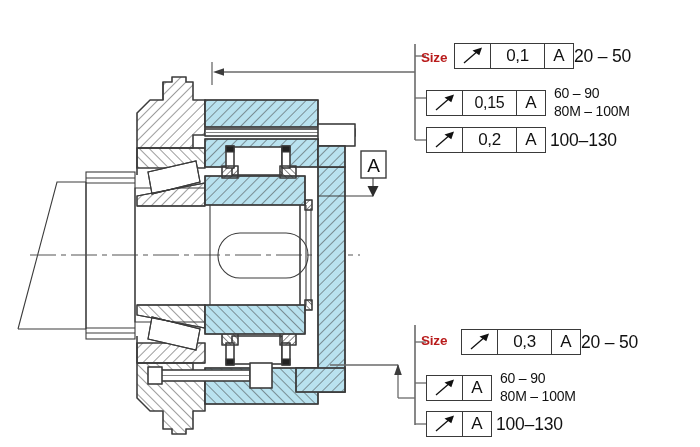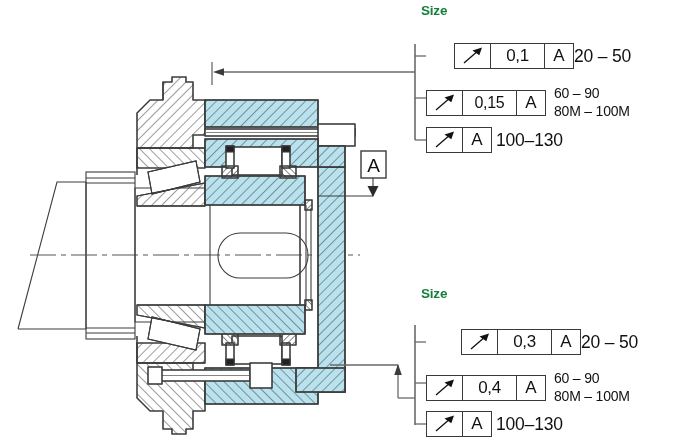--- a/index.html
+++ b/index.html
@@ -16,22 +16,23 @@
   
   #drawing{position:absolute;left:0;top:0;width:700px;height:447px;}
 
   
   .callout-group{position:absolute;}
   .group-title{
     position:absolute;
     font-size:13.5px;
     font-weight:bold;
     letter-spacing:-0.2px;
-    color:#15803d;
+    color:#b91c1c;
     font-family:"Liberation Sans", sans-serif;
+    margin-top:47px;
   }
   .fcf-row{
     position:absolute;
     display:flex;
     align-items:center;
   }
   .fcf-box{
     display:flex;
     align-items:stretch;
     border:1.6px solid #3a3a3a;
@@ -353,20 +354,21 @@
     </div>
 
     <div class="fcf-row" style="left:426px;top:127px;">
       <div class="fcf-box">
         <div class="fcf-cell cell-sym">
           <svg class="sym-svg" width="24" height="20" viewBox="0 0 24 20">
             <line x1="3" y1="17" x2="18" y2="4" stroke="#111" stroke-width="1.3"></line>
             <polygon points="21,1.5 11.5,4.6 18.3,9.2" fill="#111"></polygon>
           </svg>
         </div>
+        <div class="fcf-cell cell-val">0,2</div>
         <div class="fcf-cell cell-dat">A</div>
       </div>
       <div class="fcf-range" style="margin-left:4px;">100–130</div>
     </div>
   </div>
 
   <div class="callout-group">
 
     <div class="group-title" style="left:421px;top:286px;">Size</div>
 
@@ -385,21 +387,20 @@
     </div>
 
     <div class="fcf-row" style="left:426px;top:370px;">
       <div class="fcf-box">
         <div class="fcf-cell cell-sym">
           <svg class="sym-svg" width="24" height="20" viewBox="0 0 24 20">
             <line x1="3" y1="17" x2="18" y2="4" stroke="#111" stroke-width="1.3"></line>
             <polygon points="21,1.5 11.5,4.6 18.3,9.2" fill="#111"></polygon>
           </svg>
         </div>
-        <div class="fcf-cell cell-val">0,4</div>
         <div class="fcf-cell cell-dat">A</div>
       </div>
       <div style="margin-left:8px;">
         <div class="fcf-range two-line" style="margin-left:0;">60 – 90</div>
         <div class="fcf-range two-line l2" style="margin-left:0;">80M – 100M</div>
       </div>
     </div>
 
     <div class="fcf-row" style="left:426px;top:411px;">
       <div class="fcf-box">

